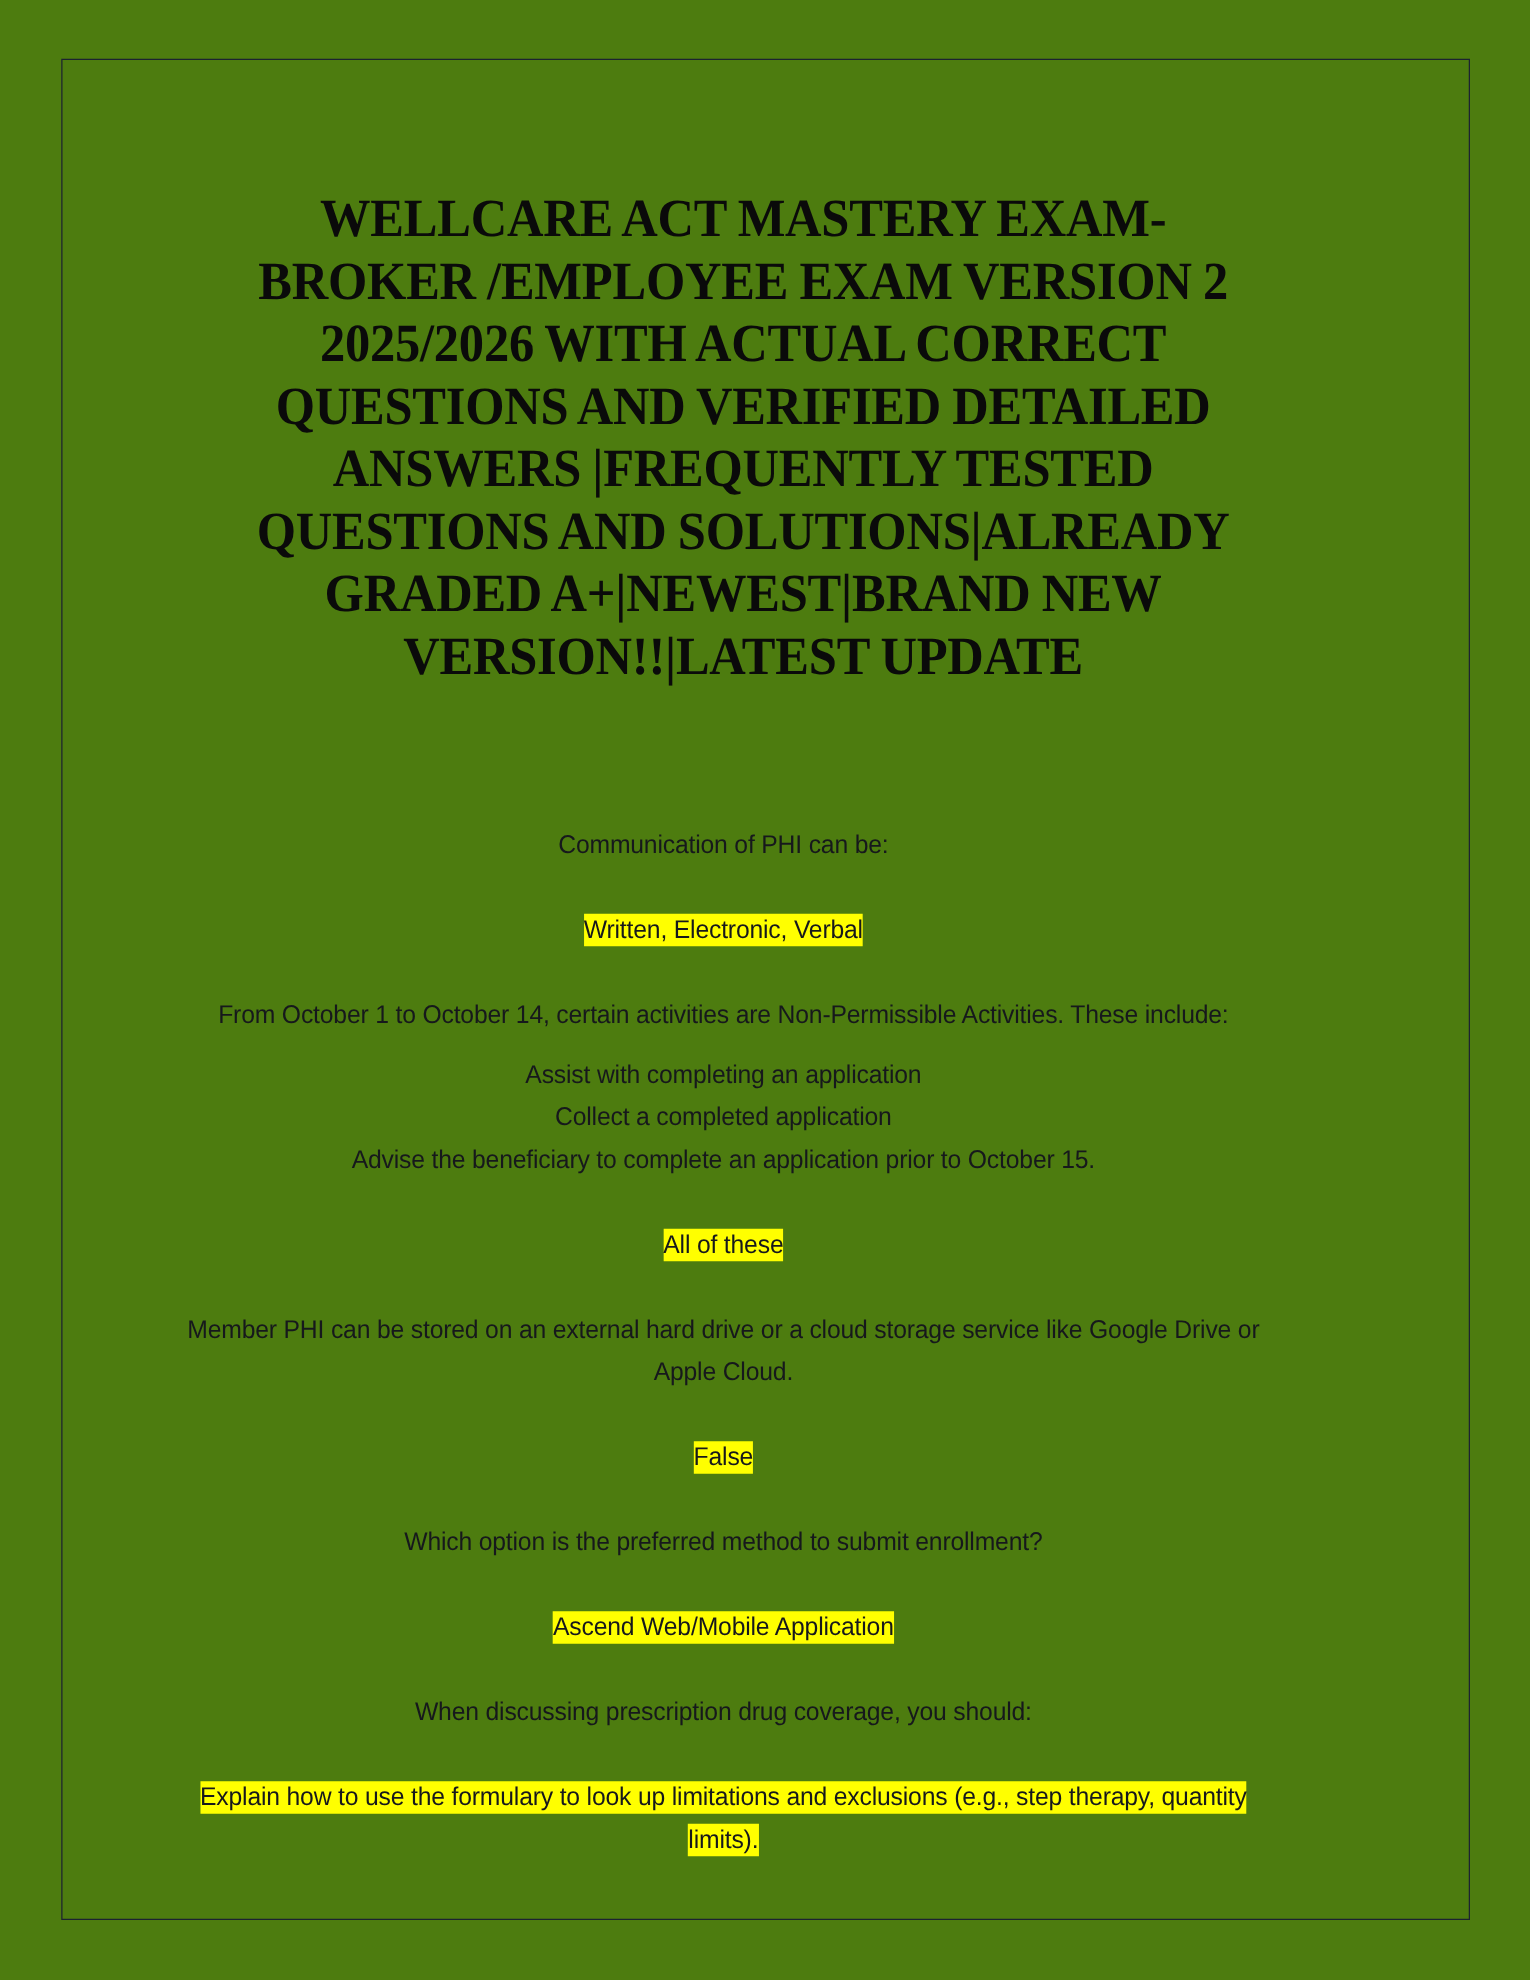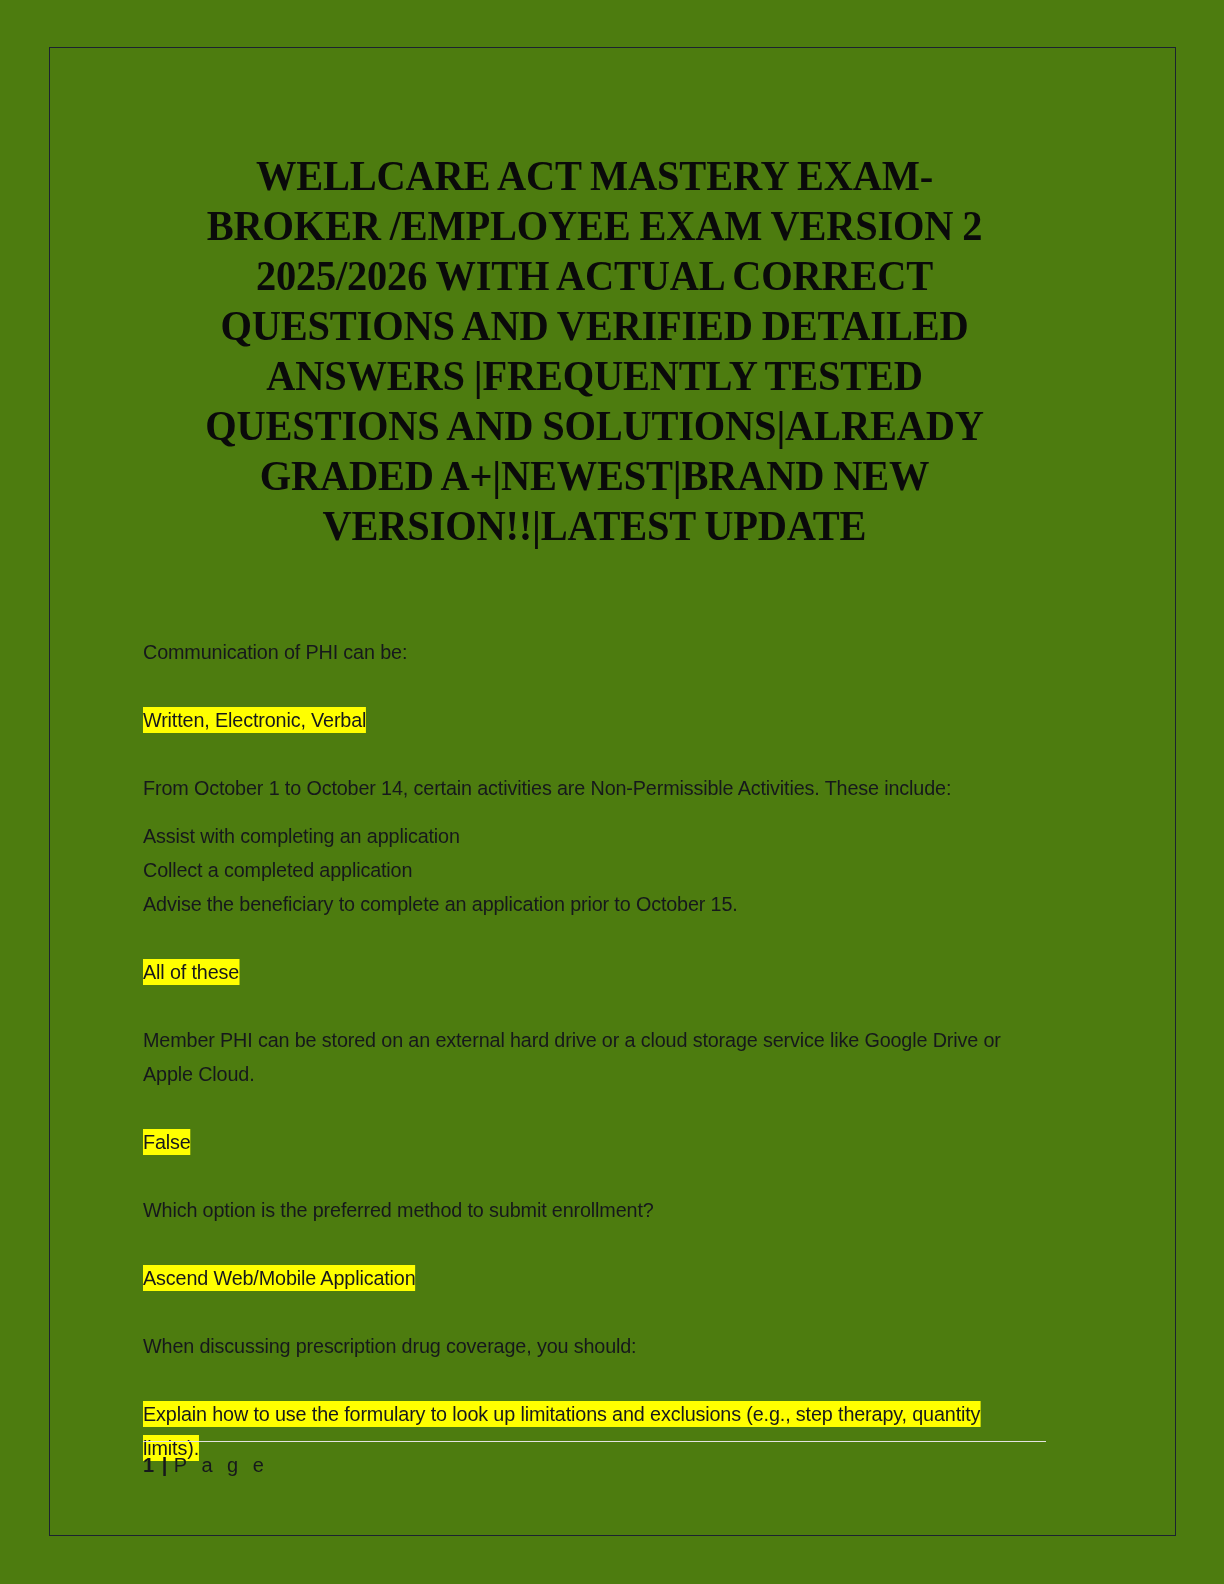--- a/index.html
+++ b/index.html
@@ -53,21 +53,22 @@
     color: #0a0a0a;
     text-align: center;
     letter-spacing: -0.2px;
     transform: scaleX(0.94);
     transform-origin: center top;
     word-spacing: -1px;
   }
 
   
   .body-block {
-    margin-top: 84px;
+    margin-top: 108px;
+    text-align: center;
   }
 
   .para {
     margin: 0 0 34px 0;
     font-family: "Liberation Sans", sans-serif;
     font-size: 20.5px;
     line-height: 34px;
     color: #16181c;
     letter-spacing: -0.15px;
     transform: scaleX(0.965);
@@ -153,18 +154,14 @@
 
       <p class="para answer"><span class="hl">Ascend Web/Mobile Application</span></p>
 
       <p class="para">When discussing prescription drug coverage, you should:</p>
 
       <p class="para answer"><span class="hl">Explain how to use the formulary to look up limitations and exclusions (e.g., step therapy, quantity limits).</span></p>
 
     </div>
   </div>
 
-  <div class="footer">
-    <hr class="footer-rule">
-    <div class="footer-text"><span class="footer-num">1 |</span><span> </span><span class="footer-word">P a g e</span></div>
-  </div>
 
 </div>
 
 </body></html>

